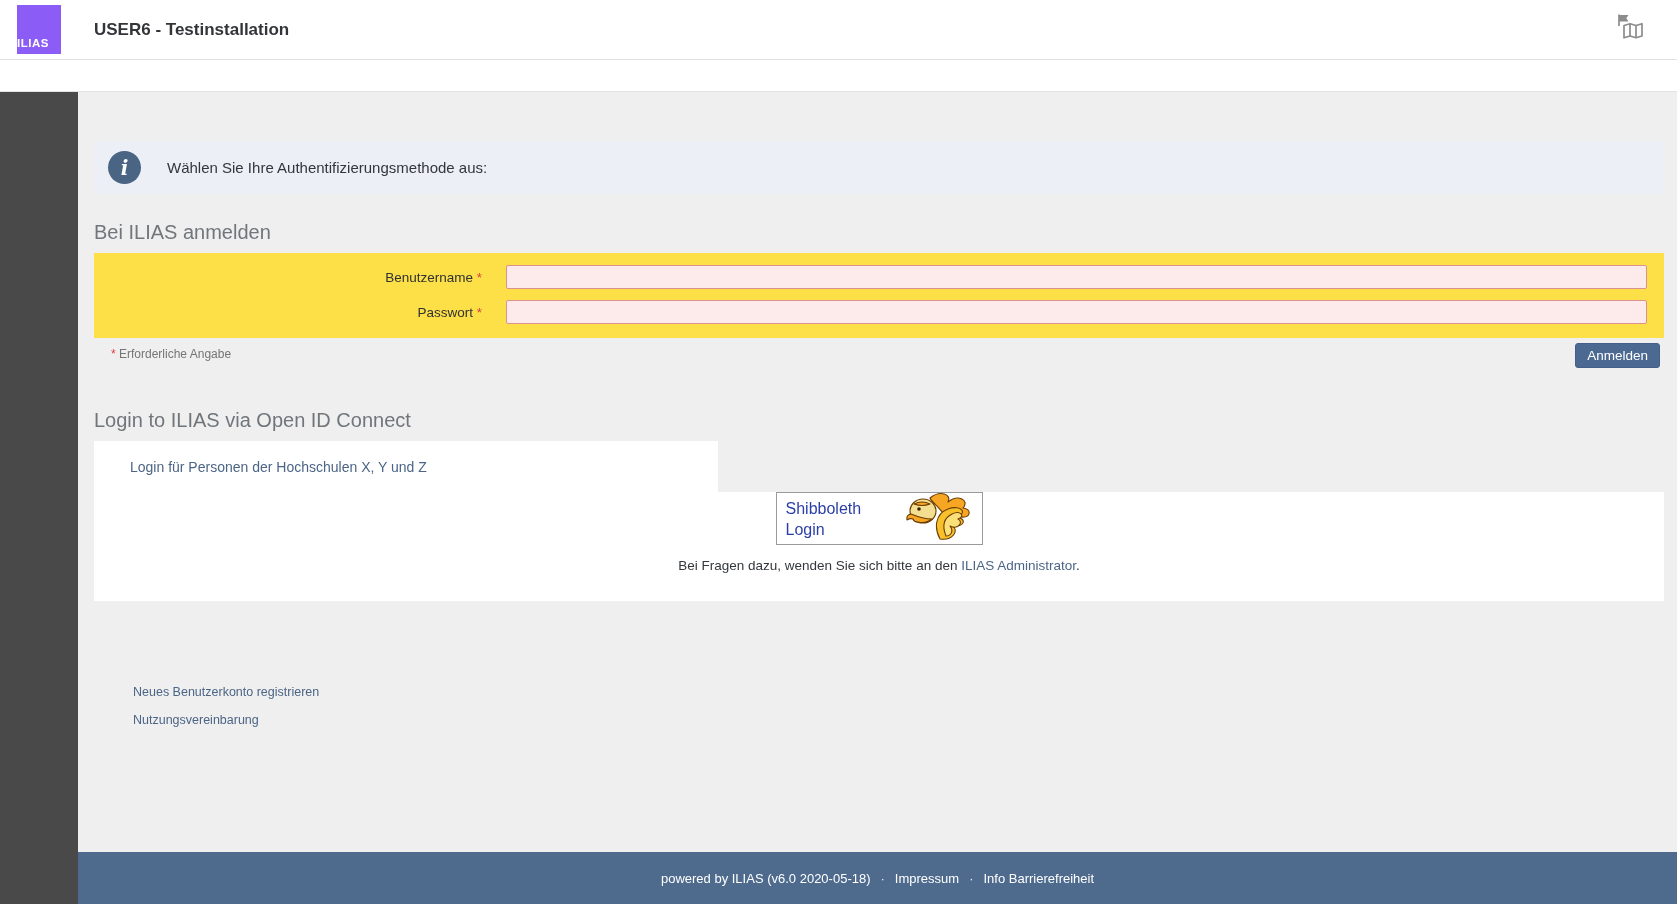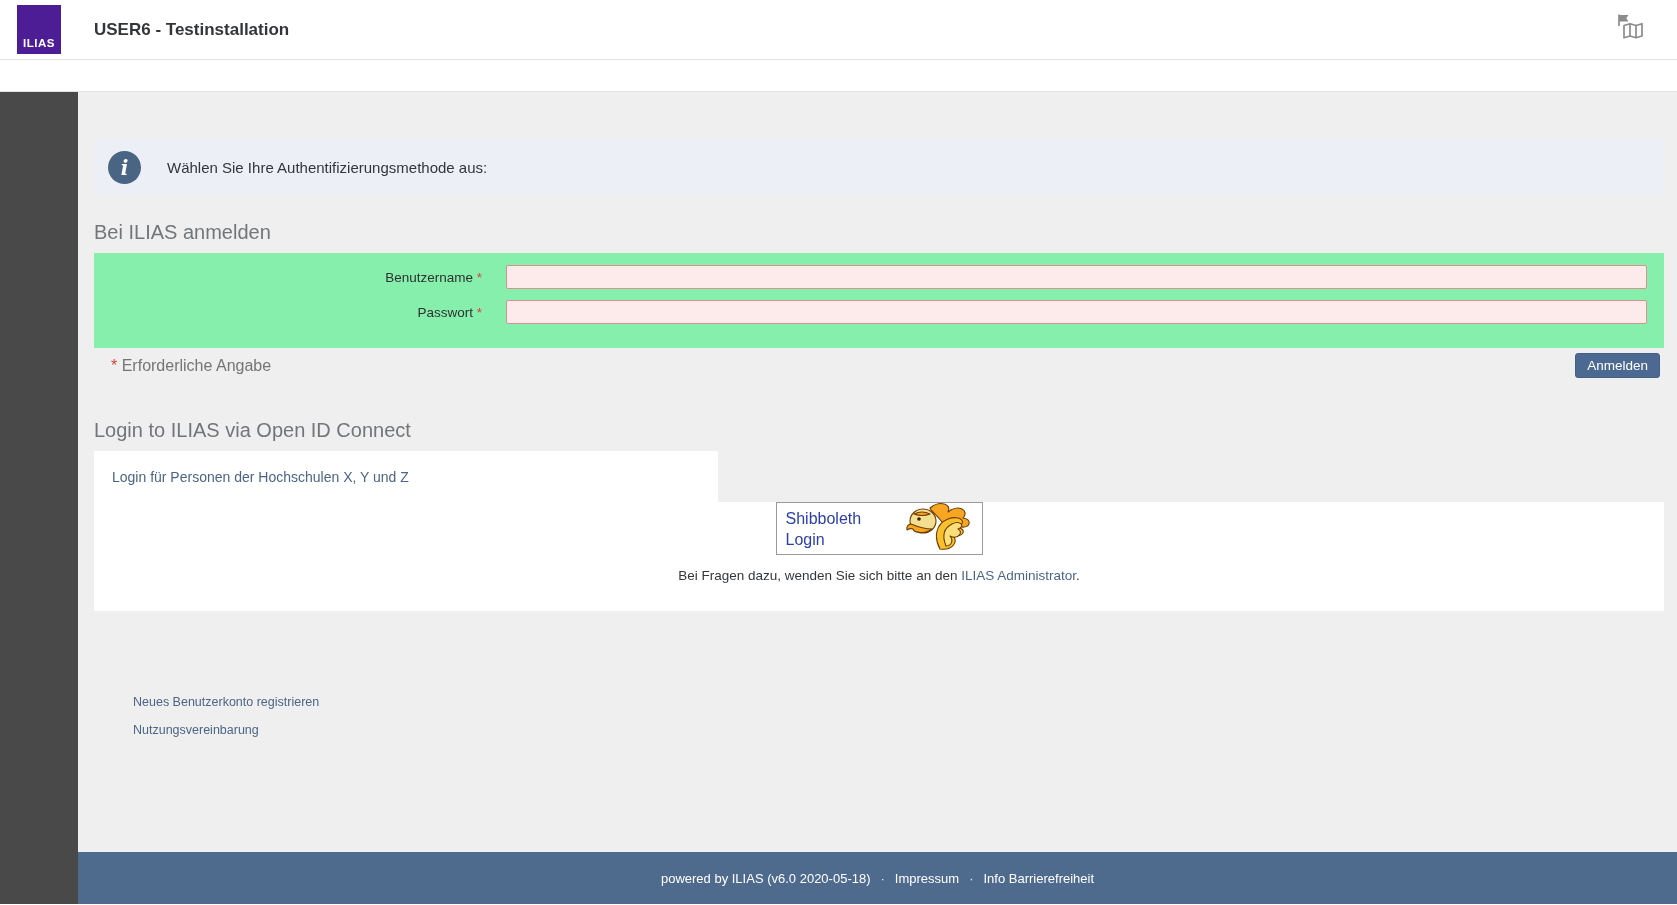--- a/index.html
+++ b/index.html
@@ -3,22 +3,22 @@
 <meta charset="utf-8">
 <style>
   * { margin:0; padding:0; box-sizing:border-box; }
   html,body { width:1677px; height:905px; }
   body { font-family:"Liberation Sans", sans-serif; background:#fff; overflow:hidden; }
   .page { position:relative; width:1677px; height:905px; background:#fff; }
 
   
   .header { height:60px; background:#fff; border-bottom:1px solid #e2e2e2;
             display:flex; align-items:center; padding-left:17px; position:relative; }
-  .logo { width:44px; height:49px; background:#4c1d95; color:#fff; position:relative;
-          display:flex; align-items:flex-end; justify-content:center; cursor:pointer; }
+  .logo { width:44px; height:49px; background:#8b5cf6; color:#fff; position:relative;
+          display:flex; align-items:flex-end; cursor:pointer; }
   .logo span { font-size:11.5px; font-weight:bold; letter-spacing:0.5px; padding-bottom:5px; }
   .header-title { margin-left:33px; font-size:17px; font-weight:bold; color:#333538; }
   .lang-btn { position:absolute; right:31px; top:14px; width:32px; height:32px;
               display:flex; align-items:center; justify-content:center; cursor:pointer; }
   .subheader { height:32px; background:#fff; border-bottom:1px solid #e3e3e3; }
 
   
   .body-row { display:flex; height:812px; }
   .sidebar { width:78px; background:#494949; flex:0 0 78px; }
   .main { flex:1; background:#efefef; display:flex; flex-direction:column; position:relative; }
@@ -29,37 +29,37 @@
               align-items:center; padding-left:14px; }
   .info-icon { width:33px; height:33px; border-radius:50%; background:#4a6484; color:#fff;
                display:flex; align-items:center; justify-content:center; flex:0 0 33px;
                font-family:"DejaVu Serif", serif; font-style:italic; font-weight:bold; font-size:20px; }
   .info-text { margin-left:26px; font-size:15px; color:#33373c; }
 
   
   .section-heading { font-size:20px; font-weight:normal; color:#71767b; margin-top:27px; margin-bottom:9px; }
 
   
-  .form-box { background:#86efac; padding:12px 17px 24px 0; }
+  .form-box { background:#fde047; padding:12px 17px 14px 0; }
   .field-row { display:flex; align-items:center; margin-bottom:11px; }
   .field-row:last-child { margin-bottom:0; }
   .field-label { width:388px; text-align:right; font-size:13.5px; color:#2f3133; flex:0 0 388px; }
   .req { color:#d9403f; }
   .field-input { flex:1; margin-left:24px; height:24px; background:#fdeaea;
                  border:1px solid #dc9191; padding:0 6px; font-size:13px; color:#333;
                  border-radius:2px; outline:none; }
   .form-actions { position:relative; height:44px; padding-top:9px; }
-  .required-note { font-size:16px; color:#757575; padding-left:17px; }
+  .required-note { font-size:12px; color:#757575; padding-left:17px; }
   .submit-btn { position:absolute; right:4px; top:5px; background:#4c6991; color:#fff;
                 border:1px solid #44608a; font-size:13.5px; padding:4px 11px;
                 border-radius:3px; cursor:pointer; font-family:inherit; }
 
   
   .openid-box { background:#fff; width:624px; height:51px; display:flex; align-items:center;
-                padding-left:18px; }
+                padding-left:36px; }
   a.muted-link { color:#4c6586; text-decoration:none; cursor:pointer; }
   .openid-box a { font-size:14px; }
 
   
   .shib-heading { margin-top:45px; }
   .shib-box { background:#fff; height:109px; text-align:center; }
   .shib-btn { display:inline-flex; align-items:center; width:207px; height:53px;
               background:#fff; border:1px solid #9a9a9a; padding:2px 4px 2px 9px;
               cursor:pointer; text-align:left; }
   .shib-btn-text { font-size:16px; color:#2b3fa8; line-height:21px; flex:1; }

